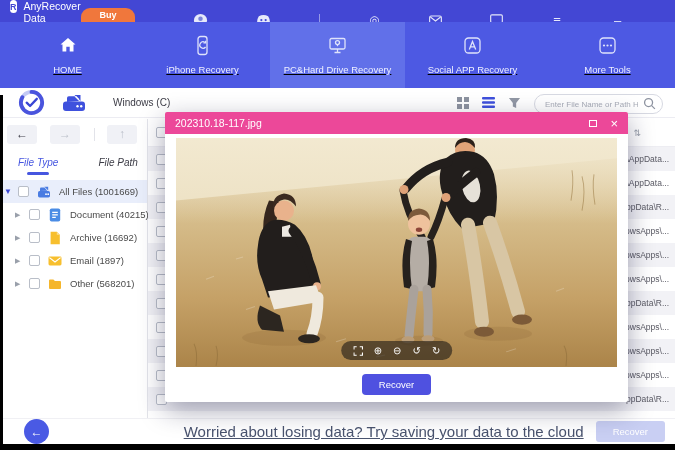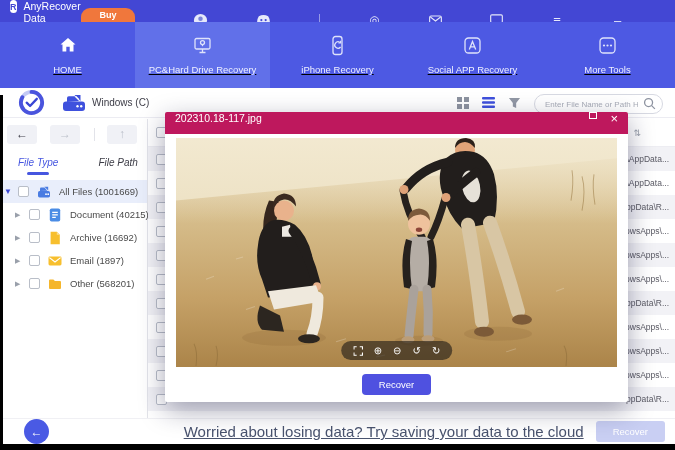--- a/index.html
+++ b/index.html
@@ -30,21 +30,21 @@
   .nav-tab{flex:1;display:flex;flex-direction:column;align-items:center;padding-top:11px;cursor:pointer;}
   .nav-tab.active{background:#6170e9;}
   .nav-ic{width:24px;height:24px;display:flex;align-items:center;justify-content:center;}
   .nav-lbl{margin-top:7px;font-size:9.5px;color:#eef0ff;white-space:nowrap;}
 
   
   .toolbar{position:absolute;top:88px;left:0;right:0;height:30px;background:#fff;
            border-bottom:1px solid #ececf2;display:flex;align-items:center;padding:0 12px;}
   .prog{margin-left:6px;display:flex;}
   .drv{margin-left:16px;display:flex;}
-  .drive-lbl{margin-left:5px;font-size:10px;color:#3c3c46;}
+  .drive-lbl{margin-left:26px;font-size:10px;color:#3c3c46;}
   .found-lbl{margin-left:14px;font-size:10px;font-weight:bold;color:#23306b;}
   .tool-right{margin-left:auto;display:flex;align-items:center;gap:13px;}
   .vicon{display:flex;cursor:pointer;}
   .searchbox{position:relative;width:129px;height:20px;}
   .searchbox input{width:100%;height:100%;border:1px solid #d7d9e2;border-radius:11px;
                    font-size:8px;color:#555;padding:0 24px 0 10px;outline:none;
                    font-family:"Liberation Sans",sans-serif;}
   .searchbox input::placeholder{color:#a9adb8;}
   .searchbox .mag{position:absolute;right:7px;top:3px;}
 
@@ -85,21 +85,21 @@
   .thead .sort{position:absolute;right:34px;color:#9aa0ab;font-size:9px;}
   .g-sort::before{content:"⇅";}
   .frow{height:24px;display:flex;align-items:center;padding:0 6px 0 5px;
         font-size:8.5px;color:#5a5a64;}
   .frow:nth-child(odd){background:#f2f2f6;}
   .frow .path{margin-left:auto;white-space:nowrap;}
 
   
   .modal{position:absolute;left:165px;top:112px;width:463px;height:290px;background:#fff;
          z-index:50;box-shadow:0 8px 26px rgba(20,20,60,.38);border-radius:2px;}
-  .m-title{height:22px;background:#be185d;display:flex;align-items:flex-start;padding:0 10px;
+  .m-title{height:22px;background:#ec4899;display:flex;align-items:center;padding:0 10px;
            border-radius:2px 2px 0 0;}
   .m-name{color:#fff;font-size:10.5px;}
   .m-max{margin-left:auto;width:8px;height:7px;border:1px solid #fff;cursor:pointer;}
   .m-close{margin-left:13px;color:#fff;font-size:13px;line-height:1;cursor:pointer;}
   .m-close::before{content:"×";}
   .m-img{margin:4px 11px 0;height:229px;position:relative;background:#c9ab72;overflow:hidden;}
   .m-img svg.scene{position:absolute;inset:0;width:100%;height:100%;}
   .pill{position:absolute;left:50%;transform:translateX(-50%);bottom:7px;height:19px;
         background:rgba(32,27,22,.62);border-radius:10px;display:flex;align-items:center;
         gap:11px;padding:0 12px;}
@@ -171,40 +171,40 @@
 
   <div class="nav">
     <div class="nav-tab">
       <span class="nav-ic">
         <svg width="20" height="20" viewBox="0 0 20 20">
             <path d="M10 3 L17.5 9.5 H15.5 V16.5 H11.7 V11.8 H8.3 V16.5 H4.5 V9.5 H2.5 Z" fill="#fff"></path>
           </svg>
       </span>
       <span class="nav-lbl">HOME</span>
     </div>
+    <div class="nav-tab">
+      <span class="nav-ic">
+        <svg width="21" height="21" viewBox="0 0 21 21" fill="none" stroke="#dfe3fb" stroke-width="1.3">
+            <rect x="6" y="1.5" width="9" height="18" rx="2.5"></rect>
+            <path d="M13 7.5 A3.2 3.2 0 1 0 13.6 12"></path>
+            <path d="M13.6 5.8 V8 H11.4" stroke-width="1.1"></path>
+          </svg>
+      </span>
+      <span class="nav-lbl">iPhone Recovery</span>
+    </div>
     <div class="nav-tab active">
       <span class="nav-ic">
         <svg width="21" height="21" viewBox="0 0 21 21" fill="none" stroke="#dfe3fb" stroke-width="1.3">
             <rect x="3" y="3.5" width="15" height="10.5" rx="1.5"></rect>
             <path d="M7.5 17.5 h6 M10.5 14 v3.5"></path>
             <circle cx="10.5" cy="7.6" r="2"></circle>
             <path d="M10.5 9.6 V11.2"></path>
           </svg>
       </span>
       <span class="nav-lbl">PC&amp;Hard Drive Recovery</span>
-    </div>
-    <div class="nav-tab">
-      <span class="nav-ic">
-        <svg width="21" height="21" viewBox="0 0 21 21" fill="none" stroke="#dfe3fb" stroke-width="1.3">
-            <rect x="6" y="1.5" width="9" height="18" rx="2.5"></rect>
-            <path d="M13 7.5 A3.2 3.2 0 1 0 13.6 12"></path>
-            <path d="M13.6 5.8 V8 H11.4" stroke-width="1.1"></path>
-          </svg>
-      </span>
-      <span class="nav-lbl">iPhone Recovery</span>
     </div>
     <div class="nav-tab">
       <span class="nav-ic">
         <svg width="21" height="21" viewBox="0 0 21 21" fill="none" stroke="#dfe3fb" stroke-width="1.3">
             <rect x="3" y="3" width="15" height="15" rx="3.5"></rect>
             <path d="M7.3 14.5 L10.5 6.5 L13.7 14.5 M8.6 11.8 H12.4"></path>
           </svg>
       </span>
       <span class="nav-lbl">Social APP Recovery</span>
     </div>

